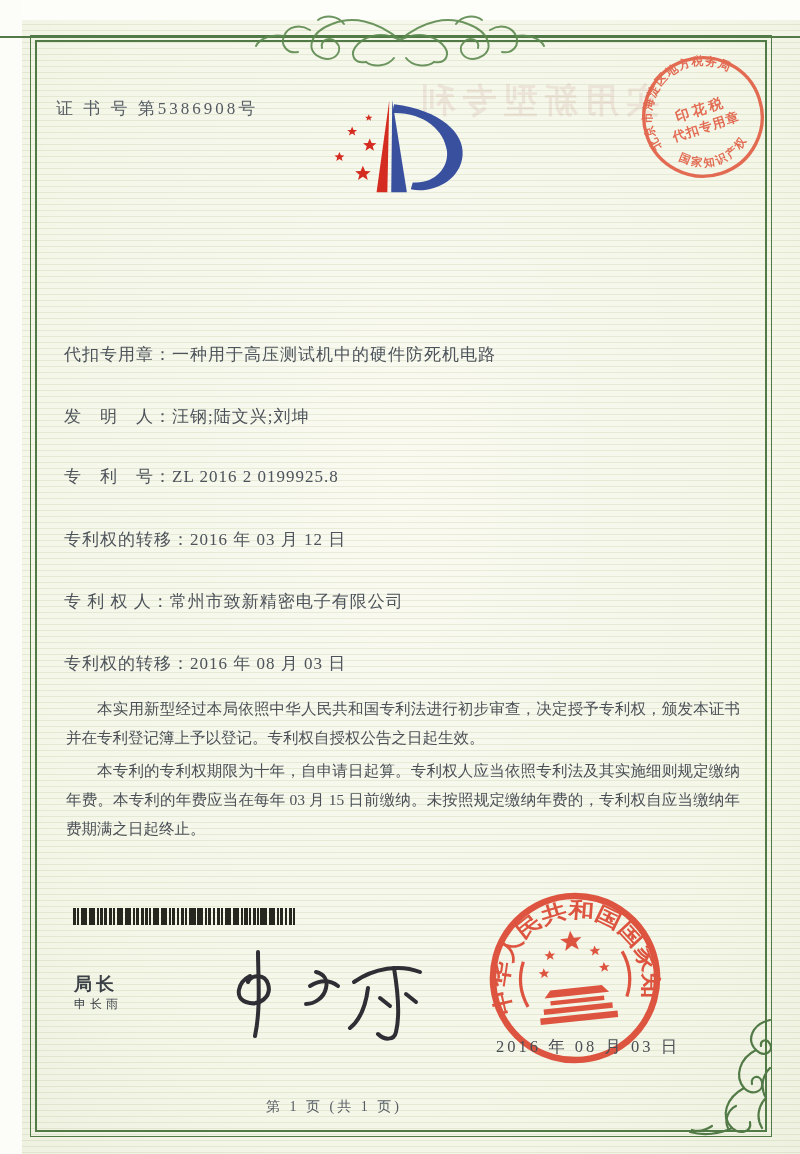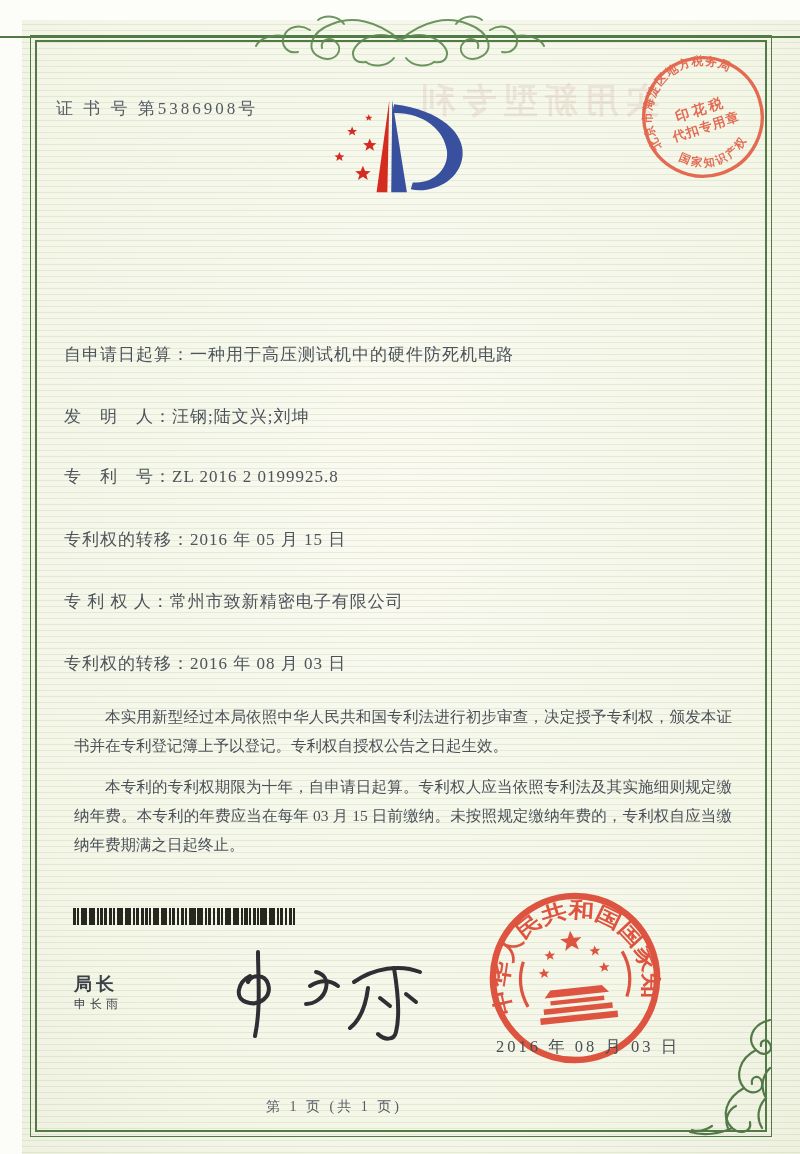--- a/index.html
+++ b/index.html
@@ -28,21 +28,21 @@
   .tax-stamp{position:absolute;left:636px;top:50px;width:134px;height:134px;opacity:.85;}
   .title{position:absolute;left:0;top:222px;width:800px;text-align:center;font-size:46px;
     font-weight:600;letter-spacing:9px;color:#3d4248;}
   .rows{position:absolute;left:64px;top:0;width:690px;}
   .row{position:absolute;left:0;font-size:17px;letter-spacing:1px;color:#4d535a;white-space:nowrap;}
   .row .lab{}
   .row .val{}
   .r1{top:343px}.r2{top:405px}.r3{top:465px}.r4{top:528px}.r5{top:590px}.r6{top:652px}
   .body-text{position:absolute;left:62px;top:690px;width:682px;font-size:15.5px;line-height:29px;
     text-align:justify;color:#4b5157;}
-  .body-text p{margin:12px;text-indent:2em;}
+  .body-text p{margin:4px;text-indent:2em;}
   .barcode{position:absolute;left:73px;top:908px;width:224px;height:17px;
     background:
      repeating-linear-gradient(90deg,#26271f 0 2px,rgba(0,0,0,0) 2px 4px),
      repeating-linear-gradient(90deg,#26271f 0 3px,rgba(0,0,0,0) 3px 9px),
      repeating-linear-gradient(90deg,rgba(0,0,0,0) 0 5px,#26271f 5px 6px,rgba(0,0,0,0) 6px 13px);
   }
   .signer-title{position:absolute;left:74px;top:972px;font-size:18px;letter-spacing:4px;color:#3c4147;font-weight:bold;}
   .signer-name{position:absolute;left:74px;top:996px;font-size:12px;letter-spacing:4px;color:#3c4147;text-align:right;}
   .signature{position:absolute;left:198px;top:946px;width:232px;height:106px;}
   .seal{position:absolute;left:467px;top:870px;width:216px;height:216px;opacity:.92;}
@@ -122,30 +122,30 @@
         <textPath href="#taxBot" startOffset="2">国家知识产权局</textPath>
       </text>
       <text x="60" y="57" text-anchor="middle" font-size="12.5" font-weight="bold" letter-spacing="3">印花税</text>
       <text x="60" y="73" text-anchor="middle" font-size="11.5" font-weight="bold" letter-spacing="1">代扣专用章</text>
     </g>
   </svg>
 
 
   <div class="rows">
     <div class="row r1">
-      <span class="lab">自申请日起算：</span><span class="val">一种用于高压测试机中的硬件防死机电路</span>
+      <span class="lab">代扣专用章：</span><span class="val">一种用于高压测试机中的硬件防死机电路</span>
     </div>
     <div class="row r2">
       <span class="lab">发　明　人：</span><span class="val">汪钢;陆文兴;刘坤</span>
     </div>
     <div class="row r3">
       <span class="lab">专　利　号：</span><span class="val">ZL 2016 2 0199925.8</span>
     </div>
     <div class="row r4">
-      <span class="lab">专利权的转移：</span><span class="val">2016 年 05 月 15 日</span>
+      <span class="lab">专利权的转移：</span><span class="val">2016 年 03 月 12 日</span>
     </div>
     <div class="row r5">
       <span class="lab">专 利 权 人：</span><span class="val">常州市致新精密电子有限公司</span>
     </div>
     <div class="row r6">
       <span class="lab">专利权的转移：</span><span class="val">2016 年 08 月 03 日</span>
     </div>
   </div>
 
   <div class="body-text">

